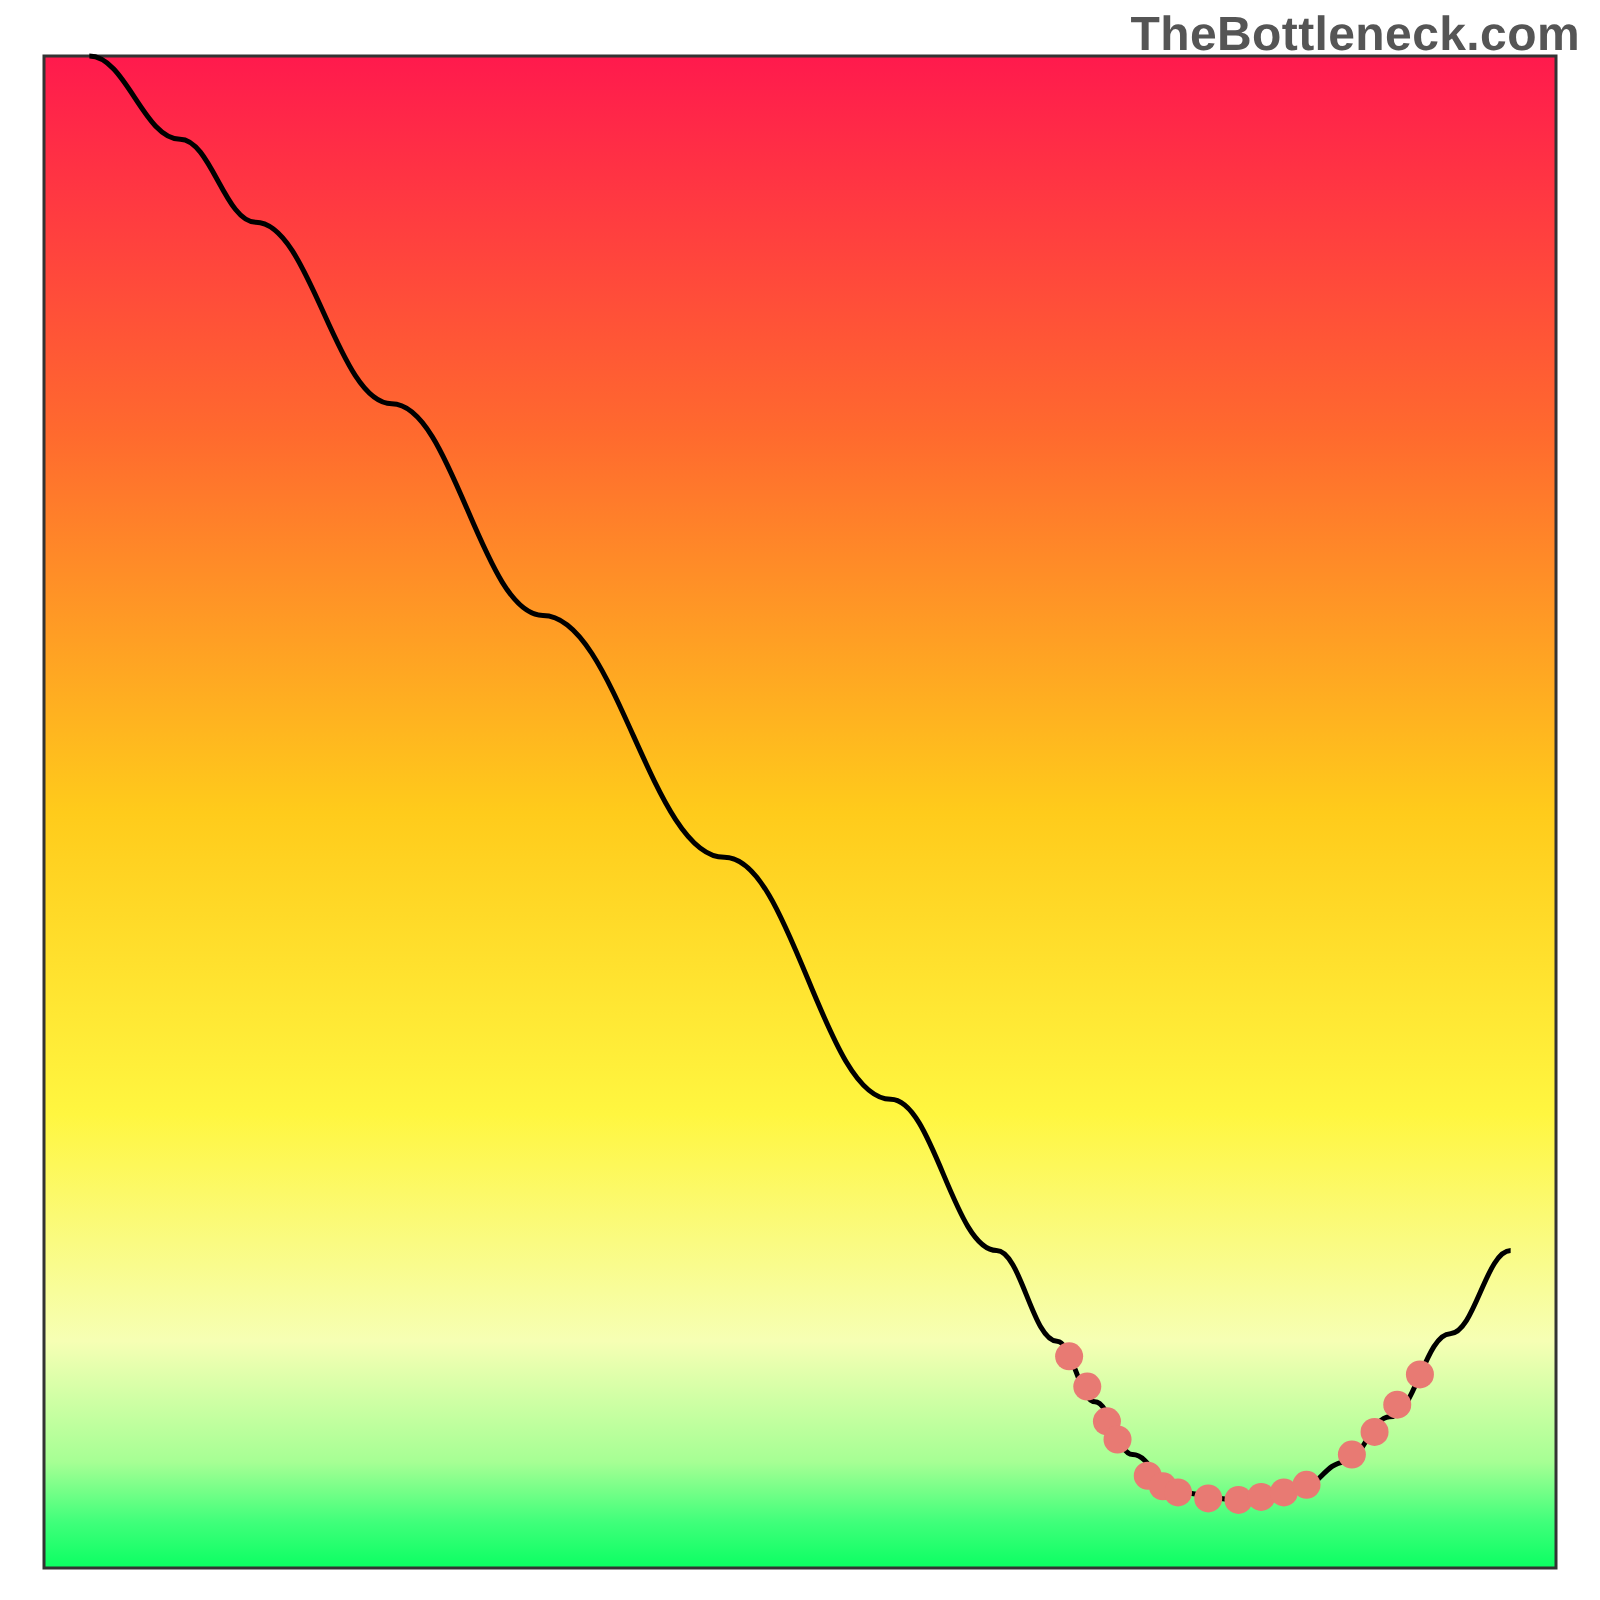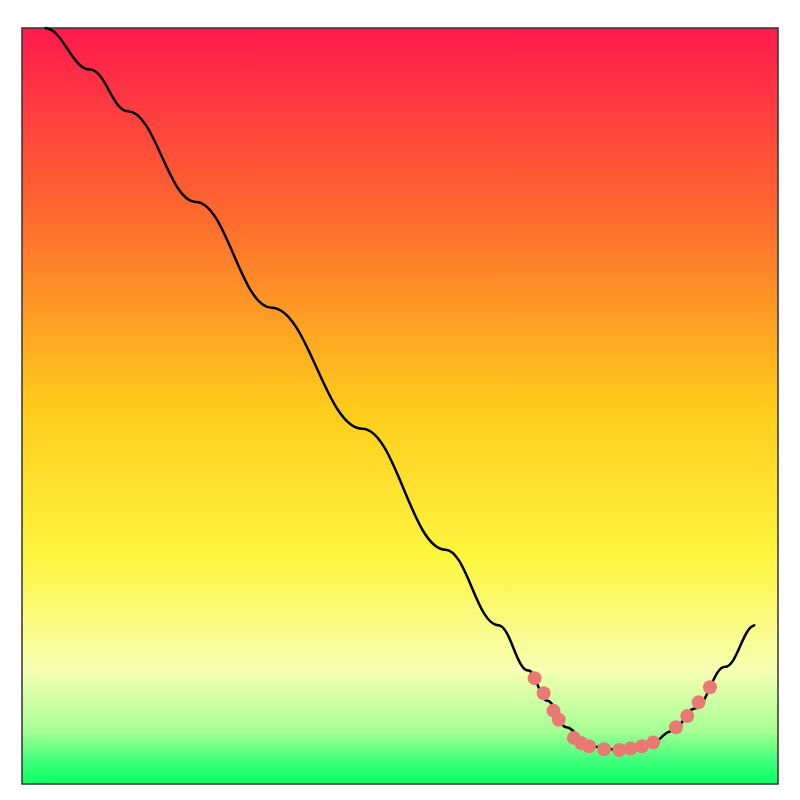--- a/index.html
+++ b/index.html
@@ -63,13 +63,14 @@
         <circle cx="619.24" cy="749.98" r="7" fill="#e87a73"></circle>
         <circle cx="630.58" cy="748.468" r="7" fill="#e87a73"></circle>
         <circle cx="641.92" cy="746.1999999999999" r="7" fill="#e87a73"></circle>
         <circle cx="653.26" cy="742.42" r="7" fill="#e87a73"></circle>
         <circle cx="675.9399999999999" cy="727.3000000000001" r="7" fill="#e87a73"></circle>
         <circle cx="687.28" cy="715.96" r="7" fill="#e87a73"></circle>
         <circle cx="698.62" cy="702.352" r="7" fill="#e87a73"></circle>
         <circle cx="709.96" cy="687.232" r="7" fill="#e87a73"></circle>
       </g>
   </svg>
+  <div class="watermark">TheBottleneck.com</div>
 </div>
 
 </body></html>

